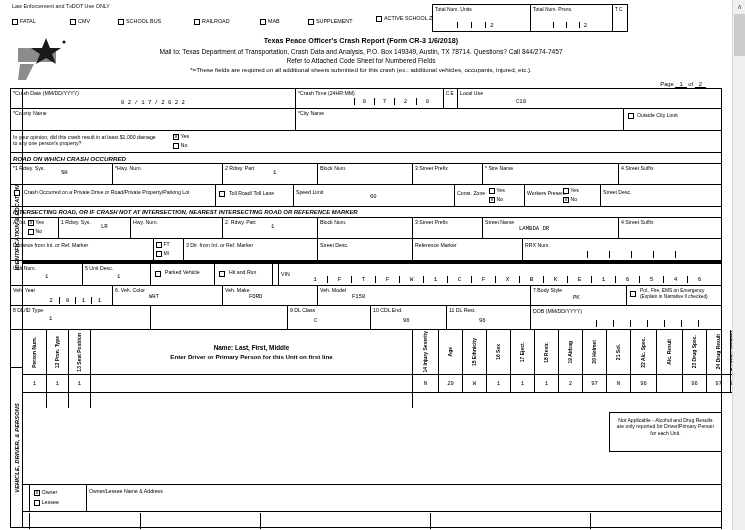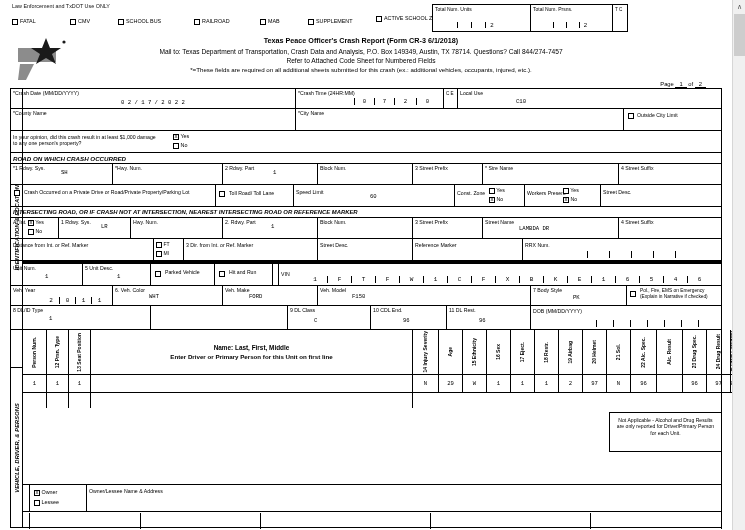--- a/index.html
+++ b/index.html
@@ -145,21 +145,21 @@
     </div>
   </div>
 
   <div id="mast">
     <svg id="logo" viewBox="0 0 60 46">
       <polygon points="2,12 40,12 40,26 2,26" fill="#8c8c8c"></polygon>
       <polygon points="30,2 34,12 45,12 36,18 40,28 30,22 20,28 24,18 15,12 26,12" fill="#1a1a1a"></polygon>
       <circle cx="48" cy="6" r="1.6" fill="#1a1a1a"></circle>
       <polygon points="4,28 18,28 10,44 2,44" fill="#8c8c8c"></polygon>
     </svg>
-    <div class="l1">Texas Peace Officer's Crash Report (Form CR-3 6/1/2018)</div>
+    <div class="l1">Texas Peace Officer's Crash Report (Form CR-3 1/6/2018)</div>
     <div class="l2">Mail to: Texas Department of Transportation, Crash Data and Analysis, P.O. Box 149349, Austin, TX 78714.  Questions? Call 844/274-7457</div>
     <div class="l3">Refer to Attached Code Sheet for Numbered Fields</div>
     <div class="l4">*=These fields are required on all additional sheets submitted for this crash (ex.: additional vehicles, occupants, injured, etc.).</div>
     <div id="pageno">
       <span>Page</span>
       <u>1</u>
       <span>of</span>
       <u>2</u>
     </div>
   </div>

